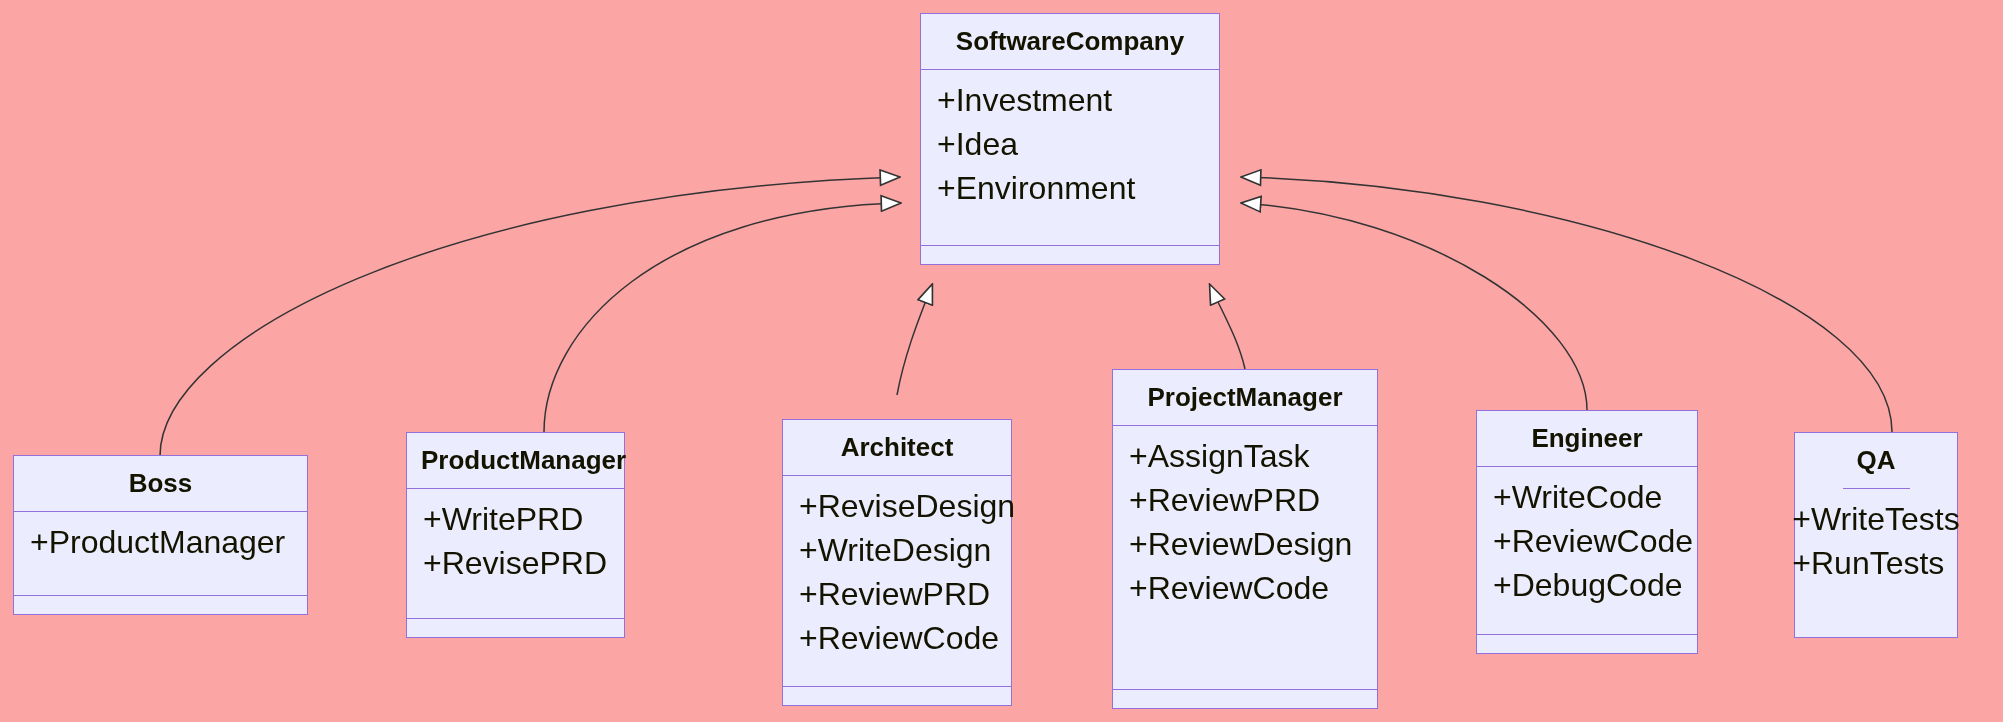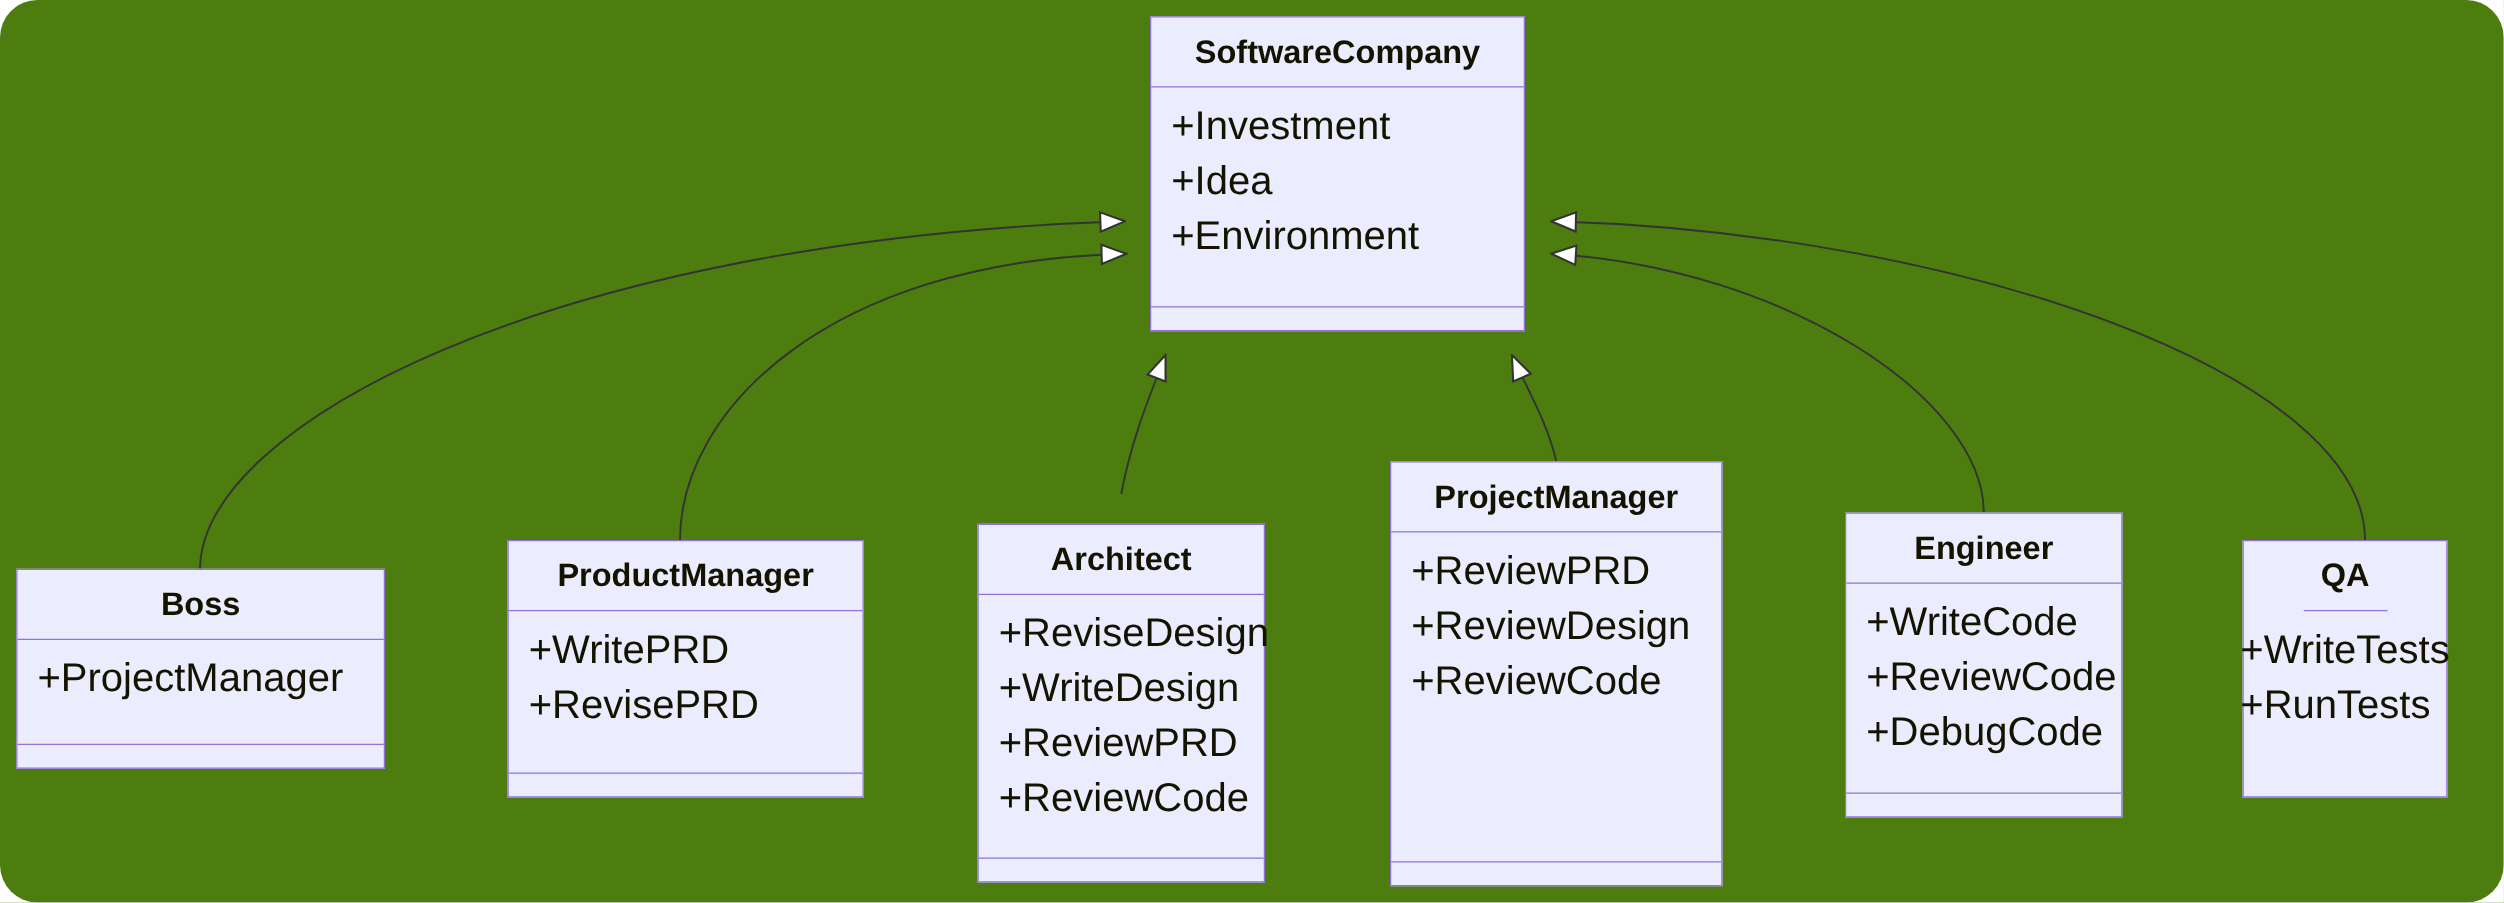--- a/index.html
+++ b/index.html
@@ -5,23 +5,22 @@
   html, body {
     margin: 0;
     padding: 0;
     background: #ffffff;
     font-family: "Liberation Sans", sans-serif;
   }
   #canvas {
     position: relative;
     width: 2003px;
     height: 722px;
-    background: #4d7c0f;
+    background: #fca5a5;
     overflow: hidden;
-    border-radius: 30px;
   }
   #edges {
     position: absolute;
     left: 0;
     top: 0;
     z-index: 0;
   }
   .class-box {
     position: absolute;
     z-index: 1;
@@ -52,21 +51,21 @@
   }
   .class-methods {
     flex: 0 0 auto;
     height: 18px;
     border-top: 1px solid #9370DB;
   }
 
   
   #box-softwarecompany { left: 920px;  top: 13px;  width: 300px; height: 252px; }
   #box-boss            { left: 13px;   top: 455px; width: 295px; height: 160px; }
-  #box-productmanager  { left: 406px;  top: 432px; width: 285px; height: 206px; }
+  #box-productmanager  { left: 406px;  top: 432px; width: 219px; height: 206px; }
   #box-architect       { left: 782px;  top: 395px; width: 230px; height: 287px; margin-top: 24px; }
   #box-projectmanager  { left: 1112px; top: 369px; width: 266px; height: 340px; justify-content: center; }
   #box-engineer        { left: 1476px; top: 410px; width: 222px; height: 244px; }
   #box-qa              { left: 1794px; top: 432px; width: 164px; height: 206px; align-items: center; }
 </style>
 </head>
 <body>
 
 <div id="canvas">
 
@@ -90,21 +89,21 @@
       <div class="class-attr">+Investment</div>
       <div class="class-attr">+Idea</div>
       <div class="class-attr">+Environment</div>
     </div>
     <div class="class-methods"></div>
   </div>
 
   <div class="class-box" id="box-boss">
     <div class="class-title">Boss</div>
     <div class="class-attrs">
-      <div class="class-attr">+ProjectManager</div>
+      <div class="class-attr">+ProductManager</div>
     </div>
     <div class="class-methods"></div>
   </div>
 
   <div class="class-box" id="box-productmanager">
     <div class="class-title">ProductManager</div>
     <div class="class-attrs">
       <div class="class-attr">+WritePRD</div>
       <div class="class-attr">+RevisePRD</div>
     </div>
@@ -118,20 +117,21 @@
       <div class="class-attr">+WriteDesign</div>
       <div class="class-attr">+ReviewPRD</div>
       <div class="class-attr">+ReviewCode</div>
     </div>
     <div class="class-methods"></div>
   </div>
 
   <div class="class-box" id="box-projectmanager">
     <div class="class-title">ProjectManager</div>
     <div class="class-attrs">
+      <div class="class-attr">+AssignTask</div>
       <div class="class-attr">+ReviewPRD</div>
       <div class="class-attr">+ReviewDesign</div>
       <div class="class-attr">+ReviewCode</div>
     </div>
     <div class="class-methods"></div>
   </div>
 
   <div class="class-box" id="box-engineer">
     <div class="class-title">Engineer</div>
     <div class="class-attrs">

